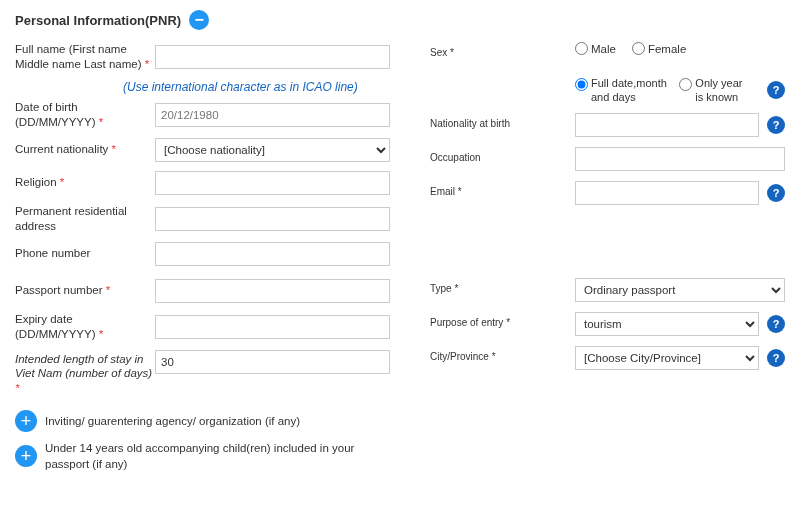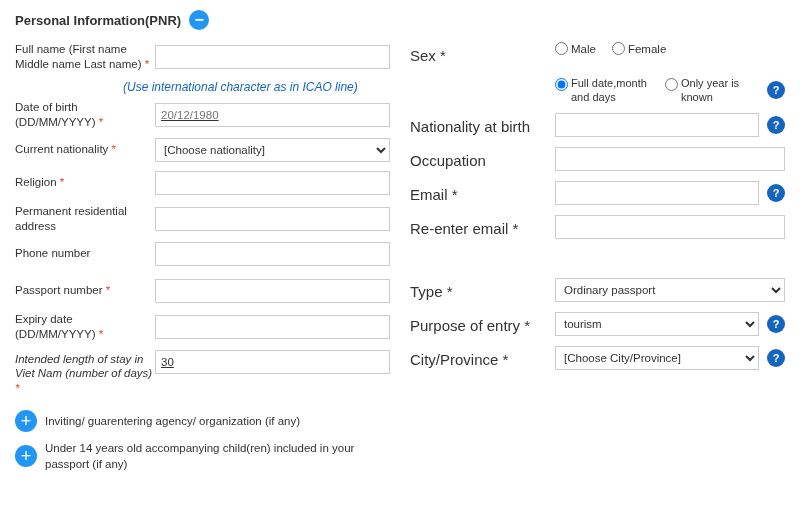--- a/index.html
+++ b/index.html
@@ -68,21 +68,20 @@
       flex: 1;
     }
     input[type="text"] {
       width: 100%;
       height: 24px;
       border: 1px solid #ccc;
       padding: 2px 5px;
       font-size: 11.5px;
       color: #333;
       background: #fff;
-      text-decoration: underline;
     }
     select {
       width: 100%;
       height: 24px;
       border: 1px solid #ccc;
       padding: 2px 4px;
       font-size: 11.5px;
       color: #333;
       background: #fff;
       cursor: pointer;
@@ -108,26 +107,27 @@
       cursor: pointer;
     }
     input[type="radio"] { cursor: pointer; }
     .right-field-row {
       display: flex;
       align-items: flex-start;
       margin-bottom: 8px;
       min-height: 26px;
     }
     .right-label {
-      font-size: 15px;
+      font-size: 10px;
       color: #333;
       width: 145px;
       flex-shrink: 0;
       line-height: 1.3;
       padding-top: 4px;
+      margin-left: 20px;
     }
     .right-input { flex: 1; }
     .help-icon {
       width: 18px;
       height: 18px;
       background: #1565C0;
       border-radius: 50%;
       color: white;
       display: flex;
       align-items: center;
@@ -327,29 +327,20 @@
       <div class="right-label">
         <span>Email</span>
         <span class="required">*</span>
       </div>
       <div class="right-input" style="display:flex;align-items:center;gap:4px;">
         <input type="text" style="flex: 1 1 0%;">
         <div class="help-icon">?</div>
       </div>
     </div>
 
-    <div class="right-field-row">
-      <div class="right-label">
-        <span>Re-enter email</span>
-        <span class="required">*</span>
-      </div>
-      <div class="right-input">
-        <input type="text" style="">
-      </div>
-    </div>
 
   </div>
 </div>
 
 <div class="passport-section top-area" style="margin-top:4px;">
 
   <div>
 
     <div class="field-row">
       <div class="field-label">

